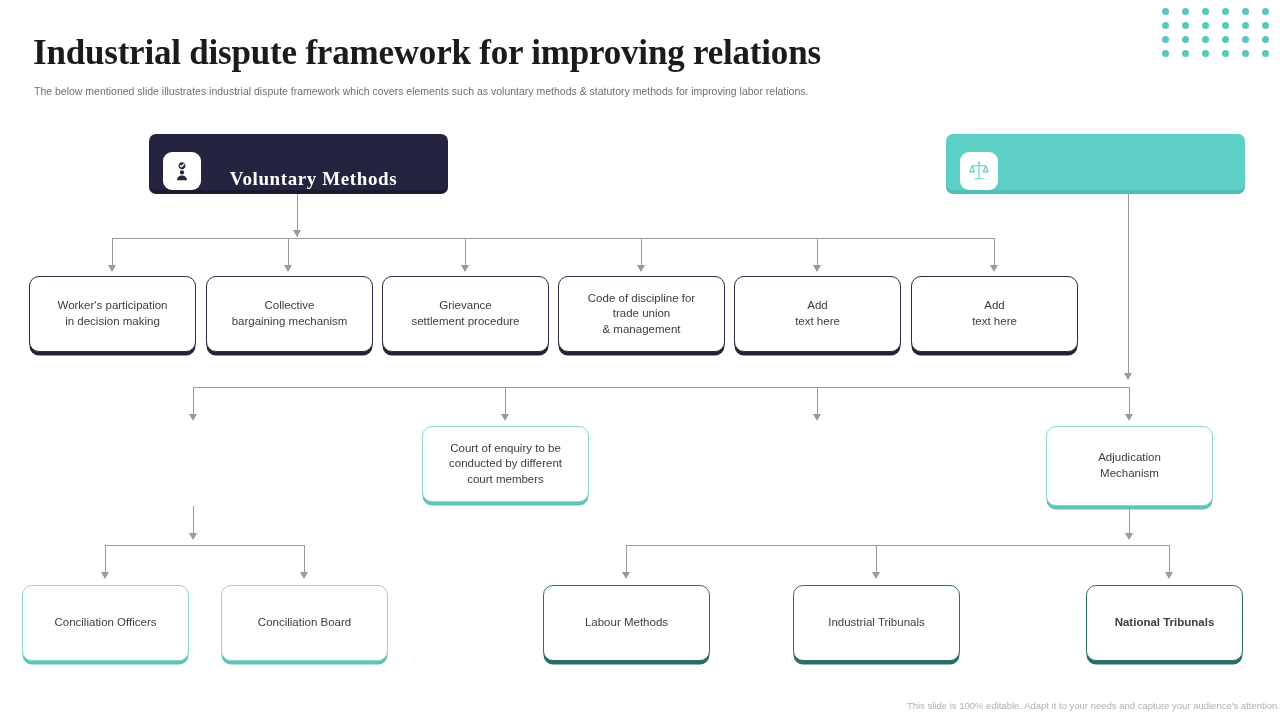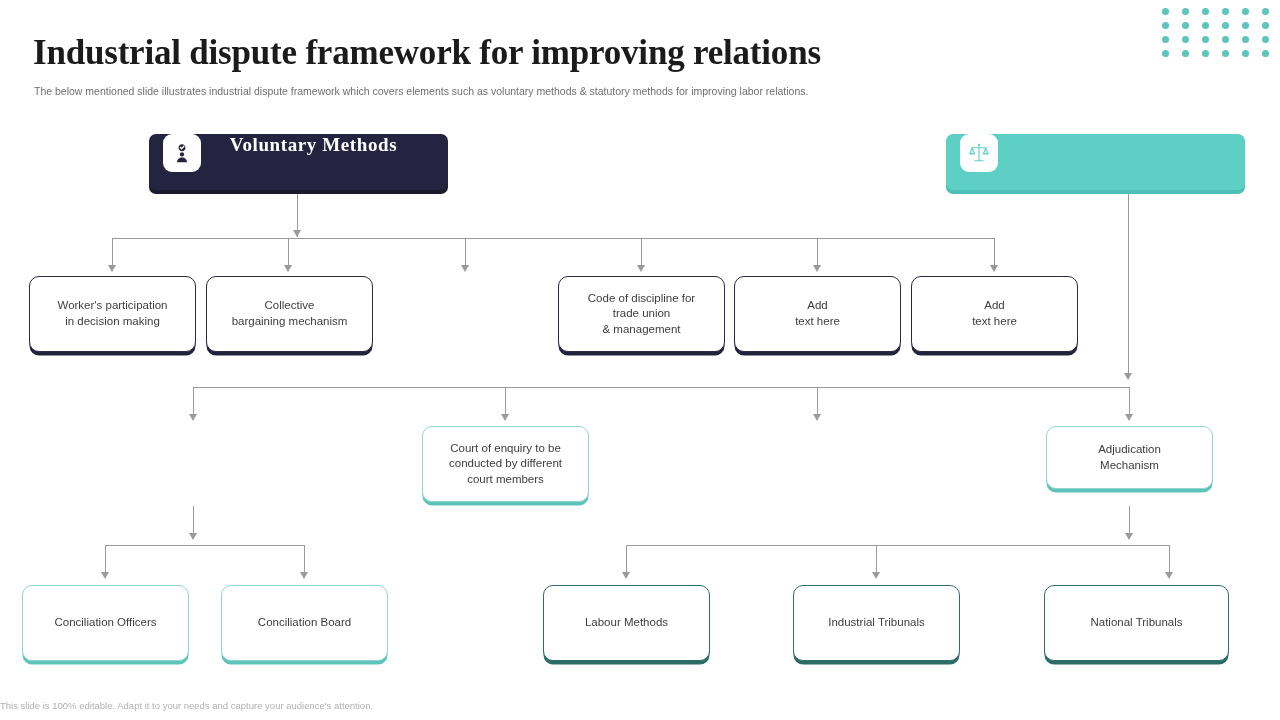--- a/index.html
+++ b/index.html
@@ -56,21 +56,21 @@
     top: 85px;
     font-size: 10.5px;
     color: #6f6f6f;
     white-space: nowrap;
   }
 
   
   .cat-bar {
     position: absolute;
     display: flex;
-    align-items: flex-start;
+    align-items: flex-end;
     border-radius: 7px;
     padding-left: 14px;
   }
   .cat-bar.voluntary {
     left: 149px; top: 134px;
     width: 299px; height: 56px;
     background: #242440;
     box-shadow: 0 4px 0 0 #1b1b2e;
   }
   .cat-bar.statutory {
@@ -148,21 +148,21 @@
     border-left: 4.5px solid transparent;
     border-right: 4.5px solid transparent;
     border-top: 7px solid #9a9a9a;
   }
 
   
   .footer-note {
     position: absolute;
     left: 0; right: 0;
     top: 700px;
-    text-align: left;
+    text-align: right;
     font-size: 9.5px;
     color: #b0b0b0;
   }
 </style>
 </head>
 <body>
 
 <div id="slide">
 
   <div class="dot-grid" id="dotGrid">
@@ -236,20 +236,22 @@
   <div class="arrow" style="left:637px; top:265px;"></div>
   <div class="vline" style="left:817px; top:238px; height:32px;"></div>
   <div class="arrow" style="left:813px; top:265px;"></div>
   <div class="vline" style="left:994px; top:238px; height:32px;"></div>
   <div class="arrow" style="left:990px; top:265px;"></div>
 
   <div class="node navy" style="left:29px;  top:276px; width:167px; height:76px;">Worker's participation
 in decision making</div>
   <div class="node navy" style="left:206px; top:276px; width:167px; height:76px;">Collective
 bargaining  mechanism</div>
+  <div class="node navy" style="left:382px; top:276px; width:167px; height:76px;">Grievance
+settlement procedure</div>
   <div class="node navy" style="left:558px; top:276px; width:167px; height:76px;">Code of discipline for
 trade union
 &amp; management</div>
   <div class="node navy" style="left:734px; top:276px; width:167px; height:76px;">Add
 text here</div>
   <div class="node navy" style="left:911px; top:276px; width:167px; height:76px;">Add
 text here</div>
 
   <div class="vline" style="left:1128px; top:194px; height:185px;"></div>
   <div class="arrow" style="left:1124px; top:373px;"></div>
@@ -260,21 +262,21 @@
   <div class="vline" style="left:505px; top:387px; height:32px;"></div>
   <div class="arrow" style="left:501px; top:414px;"></div>
   <div class="vline" style="left:817px; top:387px; height:32px;"></div>
   <div class="arrow" style="left:813px; top:414px;"></div>
   <div class="vline" style="left:1129px; top:387px; height:32px;"></div>
   <div class="arrow" style="left:1125px; top:414px;"></div>
 
   <div class="node teal" style="left:422px;  top:426px; width:167px; height:76px;">Court of enquiry to be
 conducted by different
 court members</div>
-  <div class="node teal" style="left:1046px; top:426px; width:167px; height:63px;">Adjudication
+  <div class="node teal" style="left:1046px; top:426px; width:167px; height:80px;">Adjudication
 Mechanism</div>
 
   <div class="vline" style="left:193px; top:506px; height:33px;"></div>
   <div class="arrow" style="left:189px; top:533px;"></div>
   <div class="hline" style="left:105px; top:545px; width:199px;"></div>
   <div class="vline" style="left:105px; top:545px; height:32px;"></div>
   <div class="arrow" style="left:101px; top:572px;"></div>
   <div class="vline" style="left:304px; top:545px; height:32px;"></div>
   <div class="arrow" style="left:300px; top:572px;"></div>
 
@@ -286,16 +288,16 @@
   <div class="vline" style="left:876px; top:545px; height:32px;"></div>
   <div class="arrow" style="left:872px; top:572px;"></div>
   <div class="vline" style="left:1169px; top:545px; height:32px;"></div>
   <div class="arrow" style="left:1165px; top:572px;"></div>
 
   <div class="node teal" style="left:22px;  top:585px; width:167px; height:76px;">Conciliation Officers</div>
   <div class="node teal" style="left:221px; top:585px; width:167px; height:76px;">Conciliation Board</div>
 
   <div class="node deepteal" style="left:543px;  top:585px; width:167px; height:76px;">Labour Methods</div>
   <div class="node deepteal" style="left:793px;  top:585px; width:167px; height:76px;">Industrial Tribunals</div>
-  <div class="node deepteal" style="left:1044px; top:585px; width:185px; height:76px;">National Tribunals</div>
+  <div class="node deepteal" style="left:1086px; top:585px; width:157px; height:76px;font-weight:bold;">National Tribunals</div>
 
   <div class="footer-note">This slide is 100% editable. Adapt it to your needs and capture your audience's attention.</div>
 </div>
 
 </body></html>

